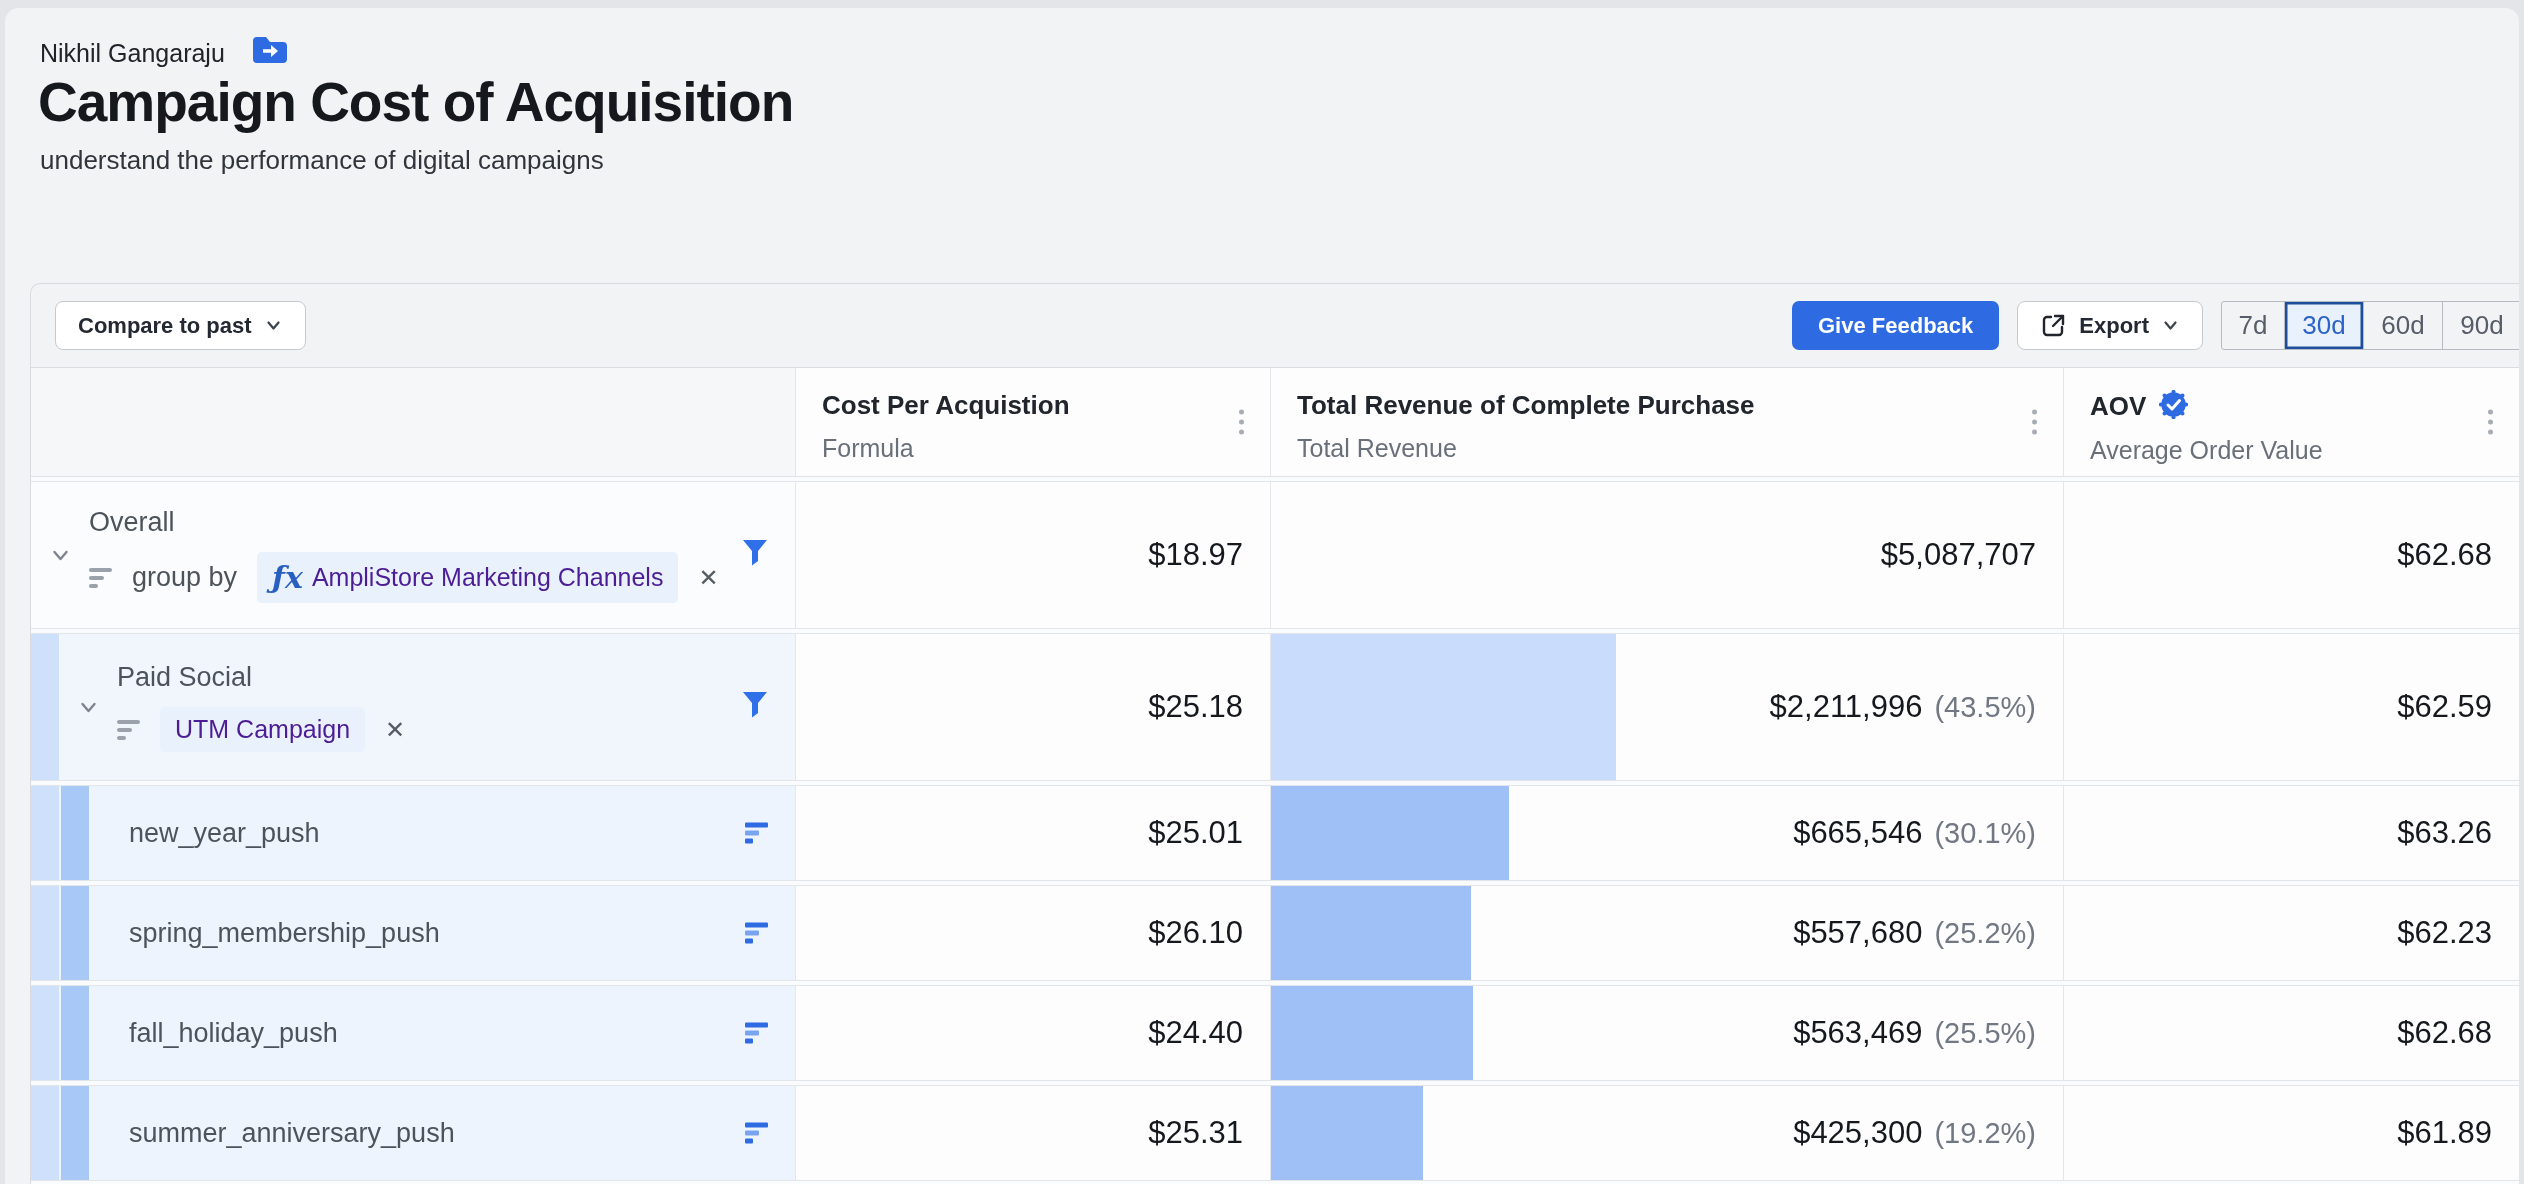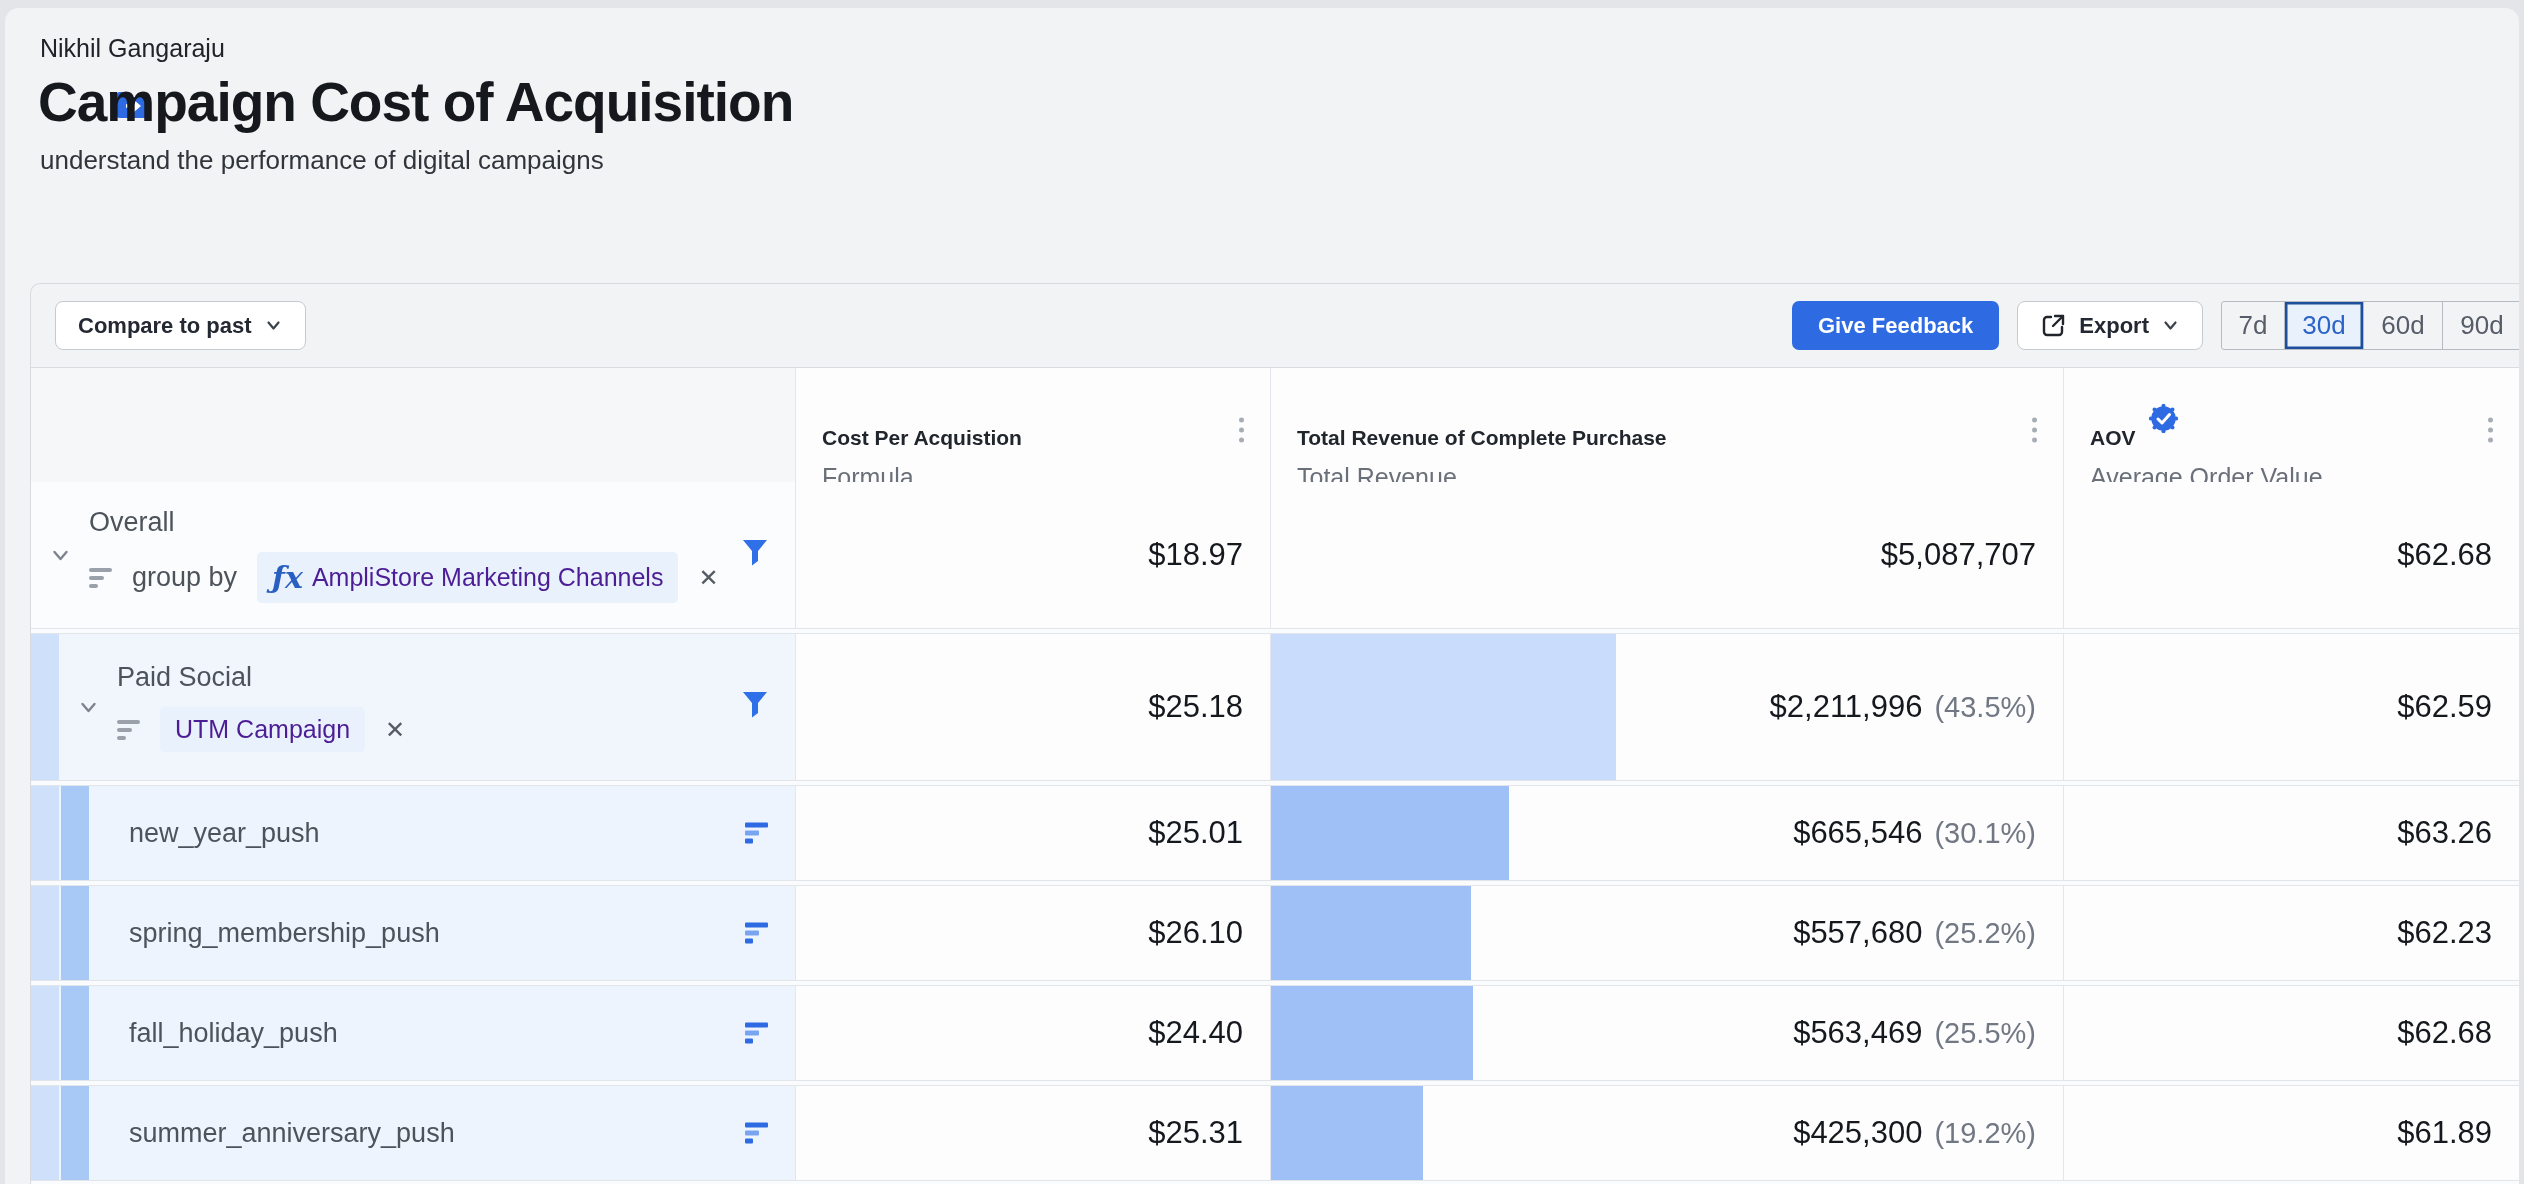--- a/index.html
+++ b/index.html
@@ -11,21 +11,21 @@
     color:#1f242b;
   }
   .app {
     position:absolute; top:8px; left:5px; right:5px; bottom:0;
     background:#f2f3f5;
     border-radius:14px 14px 0 0;
     overflow:hidden;
   }
   
   .page-head { position:absolute; top:0; left:31px; right:0; }
-  .breadcrumb-row { position:absolute; top:26px; left:4px; display:flex; align-items:center; gap:26px;flex-direction:column; }
+  .breadcrumb-row { position:absolute; top:26px; left:4px; display:flex; align-items:flex-end; gap:26px; }
   .owner-name { font-size:25px; font-weight:500; color:#20242a; }
   .page-title { position:absolute; top:62px; left:2px; font-size:55px; font-weight:700; letter-spacing:-1px; color:#15181d; white-space:nowrap; }
   .page-subtitle { position:absolute; top:137px; left:4px; font-size:26px; color:#30353c; }
 
   
   .panel {
     position:absolute; top:275px; left:25px; right:0; bottom:0;
     border-top:1px solid #d8dade; border-left:1px solid #d8dade;
     border-radius:10px 0 0 0;
     display:flex; flex-direction:column;
@@ -57,21 +57,21 @@
 
   
   .thead {
     display:grid; grid-template-columns:765px 475px 793px minmax(0,1fr);
     height:110px; border-top:1px solid #d9dbe0; border-bottom:1px solid #dfe2e7;
   }
   .hcell { position:relative; background:#fdfdfe; border-right:1px solid #e3e6ea; padding:22px 0 0 26px; }
   .hcell.empty { background:#f6f7f8; }
   .hcell:last-child { border-right:none; }
   .h-title-row { display:flex; align-items:center; gap:13px; }
-  .h-title { font-size:21px; font-weight:600; color:#21262d; white-space:nowrap;margin-top:36px; }
+  .h-title { font-size:26px; font-weight:600; color:#21262d; white-space:nowrap; }
   .h-sub { font-size:25px; color:#6a7079; margin-top:13px; }
   .kebab { position:absolute; right:26px; top:50%; transform:translateY(-50%);
            display:flex; flex-direction:column; gap:5px; cursor:pointer; }
   .kebab i { width:5px; height:5px; border-radius:50%; background:#a7adb5; }
 
   .rows { flex:1; background:#fafbfc; overflow:hidden; }
   .t-row {
     display:grid; grid-template-columns:765px 475px 793px minmax(0,1fr);
     margin-top:4px; border-top:1px solid #e2e5e9; border-bottom:1px solid #e2e5e9;
   }

